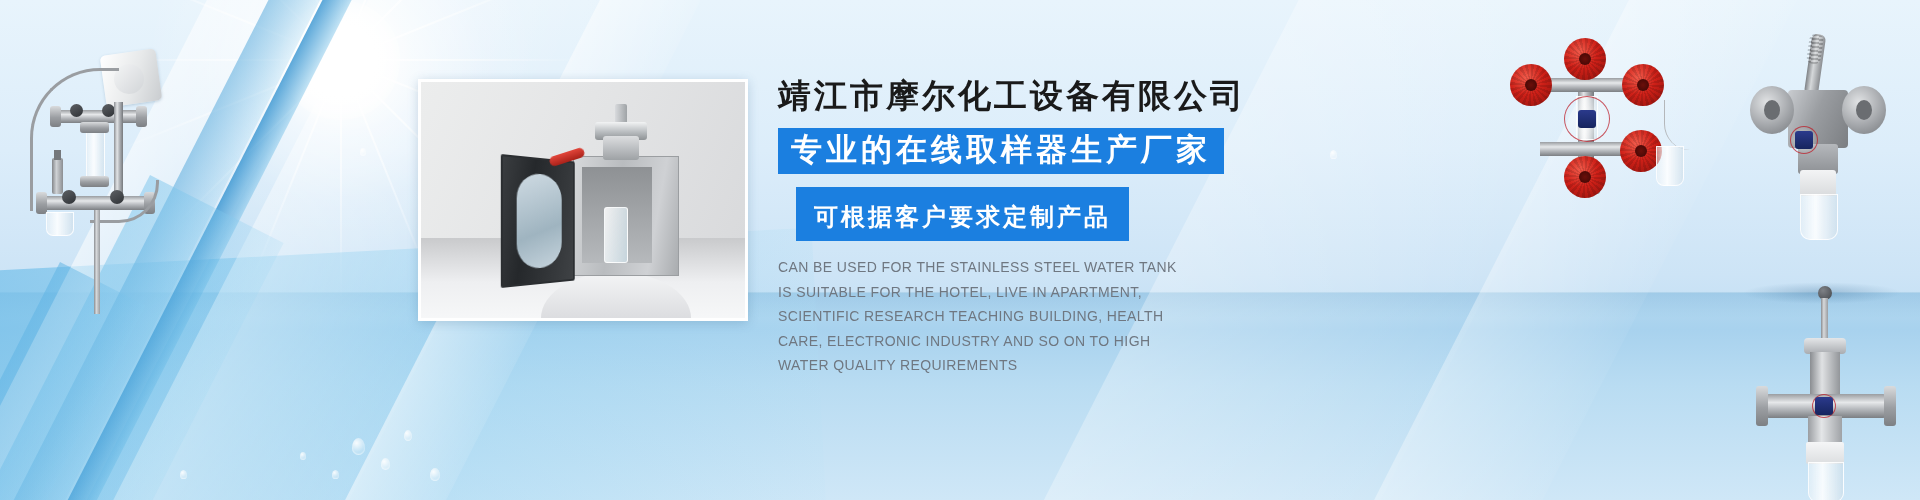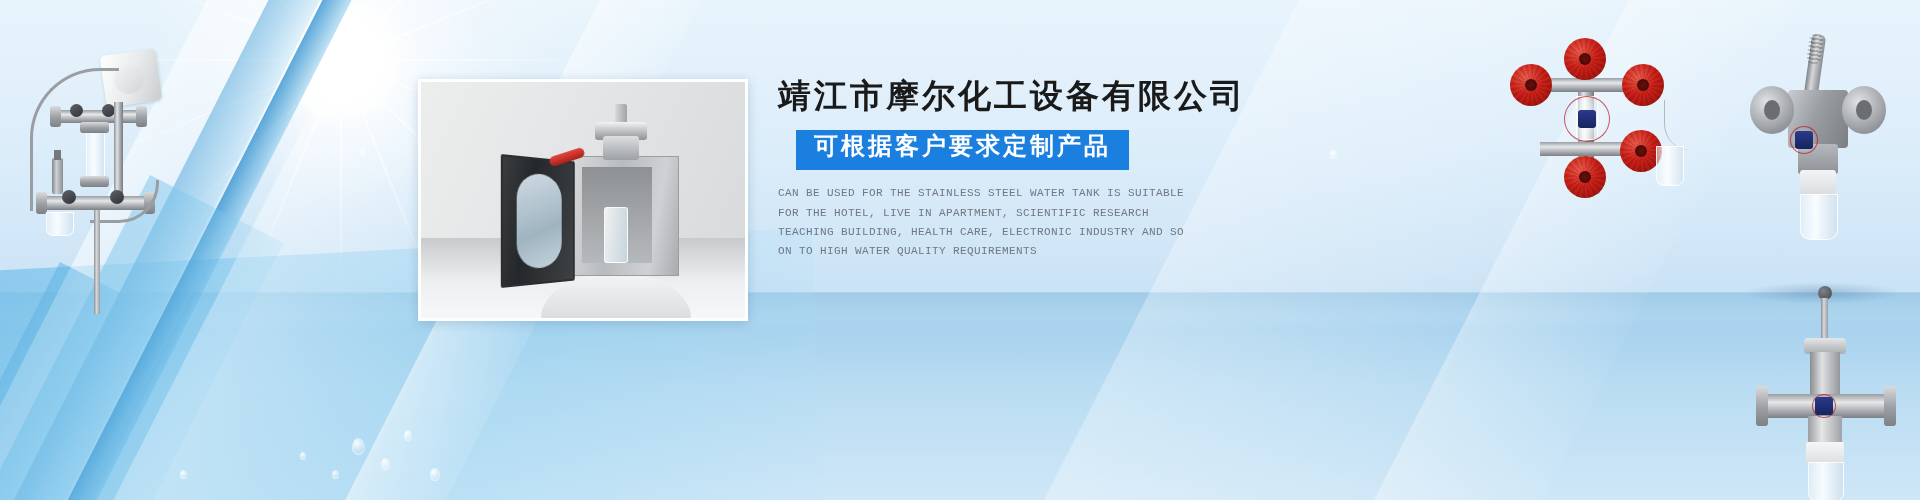--- a/index.html
+++ b/index.html
@@ -125,26 +125,26 @@
     padding:5px 13px 7px;margin-top:11px;white-space:nowrap;line-height:1.1;
   }
   .subline{
     display:inline-block;margin-top:12px;padding:3px 9px;
     background:rgba(255,255,255,.55);
     font-size:22px;font-weight:500;color:#17191b;letter-spacing:2px;white-space:nowrap;
   }
   .hl-blue2{
     display:inline-block;background:#1b7fe0;color:#fff;
     font-size:24px;font-weight:700;letter-spacing:3px;
-    padding:0 18px 8px;margin-top:13px;margin-left:18px;white-space:nowrap;
+    padding:14px 18px 8px;margin-top:13px;margin-left:18px;white-space:nowrap;
   }
   .eng{
     margin-top:14px;width:412px;
-    font-family:Liberation Mono, monospace;
-    font-size:11px;line-height:1.75;letter-spacing:.4px;
+    font-family:Liberation Sans, sans-serif;
+    font-size:14px;line-height:1.75;letter-spacing:.4px;
     color:#6f7781;text-transform:uppercase;
   }
 
   
   .watermark{
     position:absolute;left:222px;top:362px;
     font-family:"Liberation Serif","DejaVu Serif",serif;
     font-size:36px;font-weight:700;font-style:italic;letter-spacing:2px;
     color:rgba(255,255,255,.72);
     text-shadow:1px 1px 0 rgba(120,175,215,.55);
@@ -371,18 +371,19 @@
                 background:linear-gradient(90deg,#9a9da1,#e4e6e8 40%,#9fa2a6);"></div>
     <div style="position:absolute;left:54px;top:160px;width:38px;height:22px;border-radius:2px;
                 background:linear-gradient(180deg,#f5f6f7,#dcdee0);"></div>
 
     <div class="glass" style="position:absolute;left:56px;top:180px;width:34px;height:38px;border-radius:0 0 9px 9px;"></div>
     <div class="logo-stamp" style="left:60px;top:112px;width:22px;height:22px;"></div>
   </div>
 
   <div class="text-block">
     <div class="company">靖江市摩尔化工设备有限公司</div>
+    <div><span class="hl-blue">专业的在线取样器生产厂家</span></div>
     <div><span class="hl-blue2">可根据客户要求定制产品</span></div>
     <div class="eng">CAN BE USED FOR THE STAINLESS STEEL WATER TANK IS SUITABLE FOR THE HOTEL, LIVE IN APARTMENT, SCIENTIFIC RESEARCH TEACHING BUILDING, HEALTH CARE, ELECTRONIC INDUSTRY AND SO ON TO HIGH WATER QUALITY REQUIREMENTS</div>
   </div>
 
 
 </div>
 
 </body></html>

